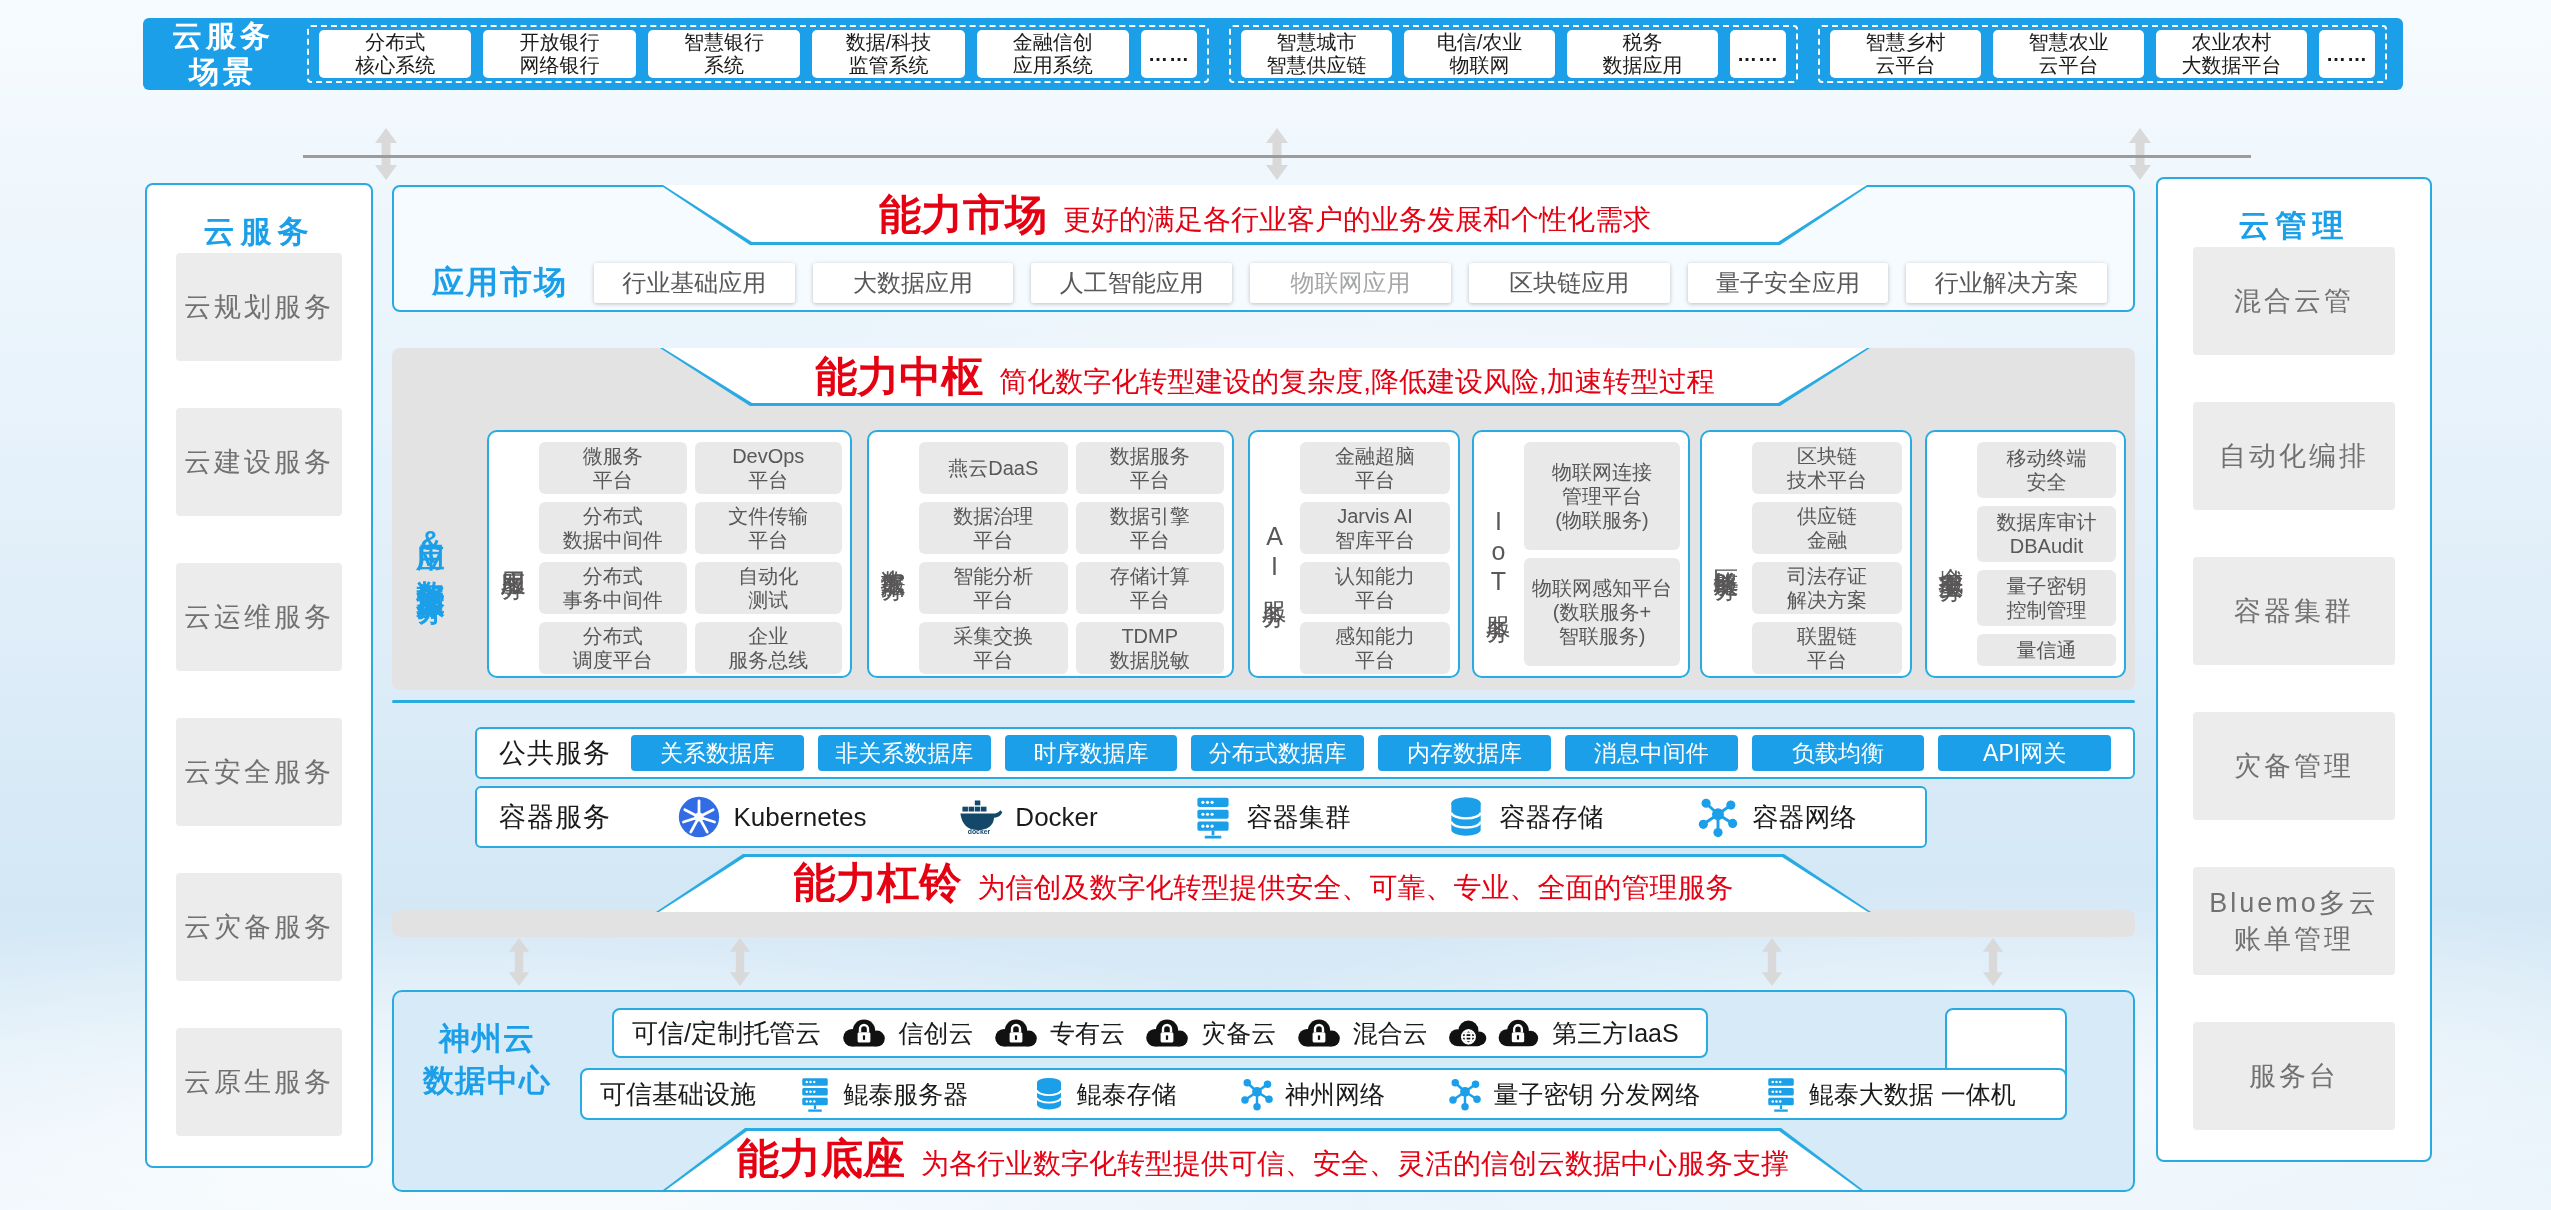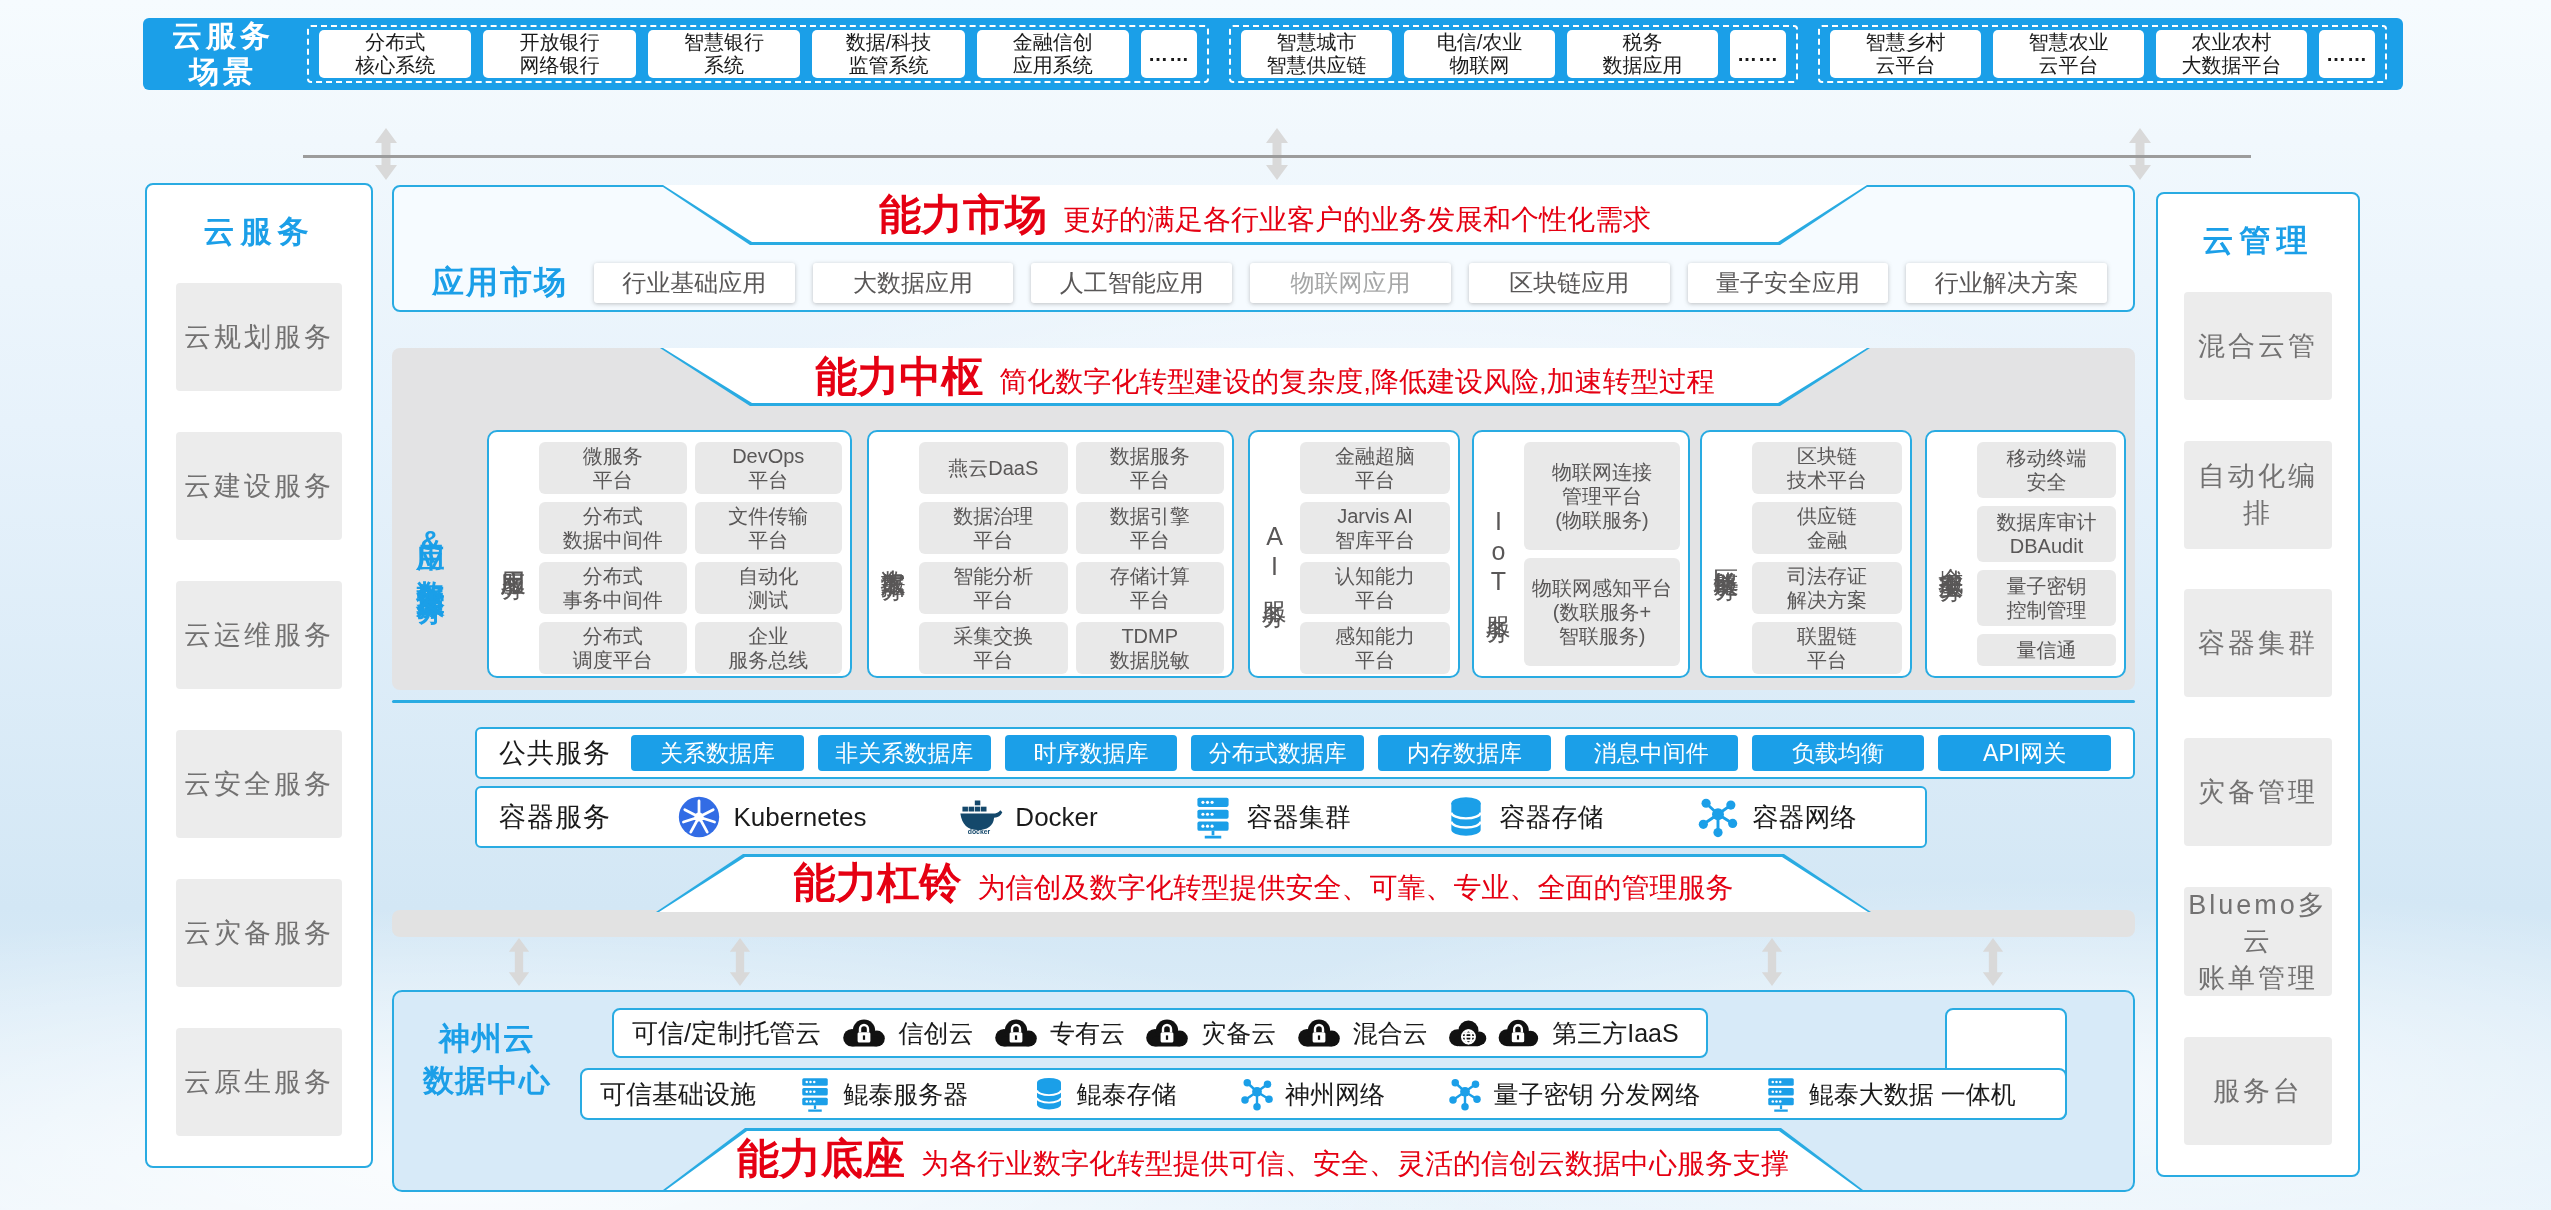--- a/index.html
+++ b/index.html
@@ -26,21 +26,21 @@
   .sc-chip.dots{flex:0 0 56px;font-weight:bold;letter-spacing:1px;}
 
   .divider{left:303px;top:155px;width:1948px;height:3px;background:#9c9c9c;}
   .arrow{width:26px;height:52px;}
 
   
   .side-panel{background:#fff;border:2px solid #29ABE2;border-radius:8px;box-sizing:border-box;
     display:flex;flex-direction:column;align-items:center;padding:26px 0 30px;}
   .side-title{color:#1B9FE8;font-size:31px;font-weight:bold;letter-spacing:6px;}
   .side-items{flex:1;width:74%;display:flex;flex-direction:column;justify-content:space-between;
-    margin-top:30px;}
+    }
   .side-item{background:#ECECEC;border-radius:4px;min-height:108px;display:flex;align-items:center;
     justify-content:center;text-align:center;font-size:27px;color:#727171;letter-spacing:3px;
     line-height:1.35;}
 
   
   .trap{display:flex;align-items:center;justify-content:center;z-index:5;}
   .trap-down{background:#29ABE2;clip-path:polygon(0 0,100% 0,calc(100% - 90px) 100%,90px 100%);}
   .trap-down .trap-fill{position:absolute;inset:0;background:#fff;
     clip-path:polygon(3px 0,calc(100% - 3px) 0,calc(100% - 92px) calc(100% - 3px),92px calc(100% - 3px));}
   .trap-up{background:#29ABE2;}
@@ -269,21 +269,21 @@
 
     <div class="side-item pre">云规划服务</div>
         <div class="side-item pre">云建设服务</div>
         <div class="side-item pre">云运维服务</div>
         <div class="side-item pre">云安全服务</div>
         <div class="side-item pre">云灾备服务</div>
         <div class="side-item pre">云原生服务</div>
       </div>
   </aside>
 
-  <aside class="abs side-panel" style="left:2156px;top:192px;width:204px;height:985px">
+  <aside class="abs side-panel" style="left:2156px;top:177px;width:276px;height:985px">
     <div class="side-title">云管理</div>
     <div class="side-items">
 
     <div class="side-item pre">混合云管</div>
         <div class="side-item pre">自动化编排</div>
         <div class="side-item pre">容器集群</div>
         <div class="side-item pre">灾备管理</div>
         <div class="side-item pre">Bluemo多云
 账单管理</div>
         <div class="side-item pre">服务台</div>

